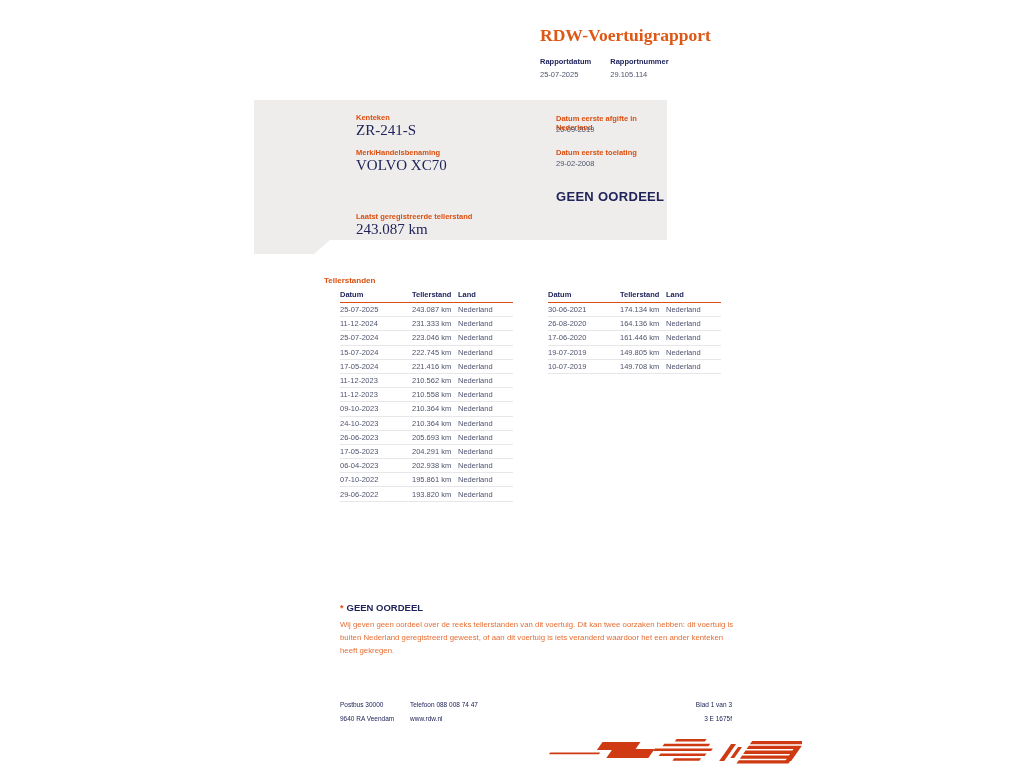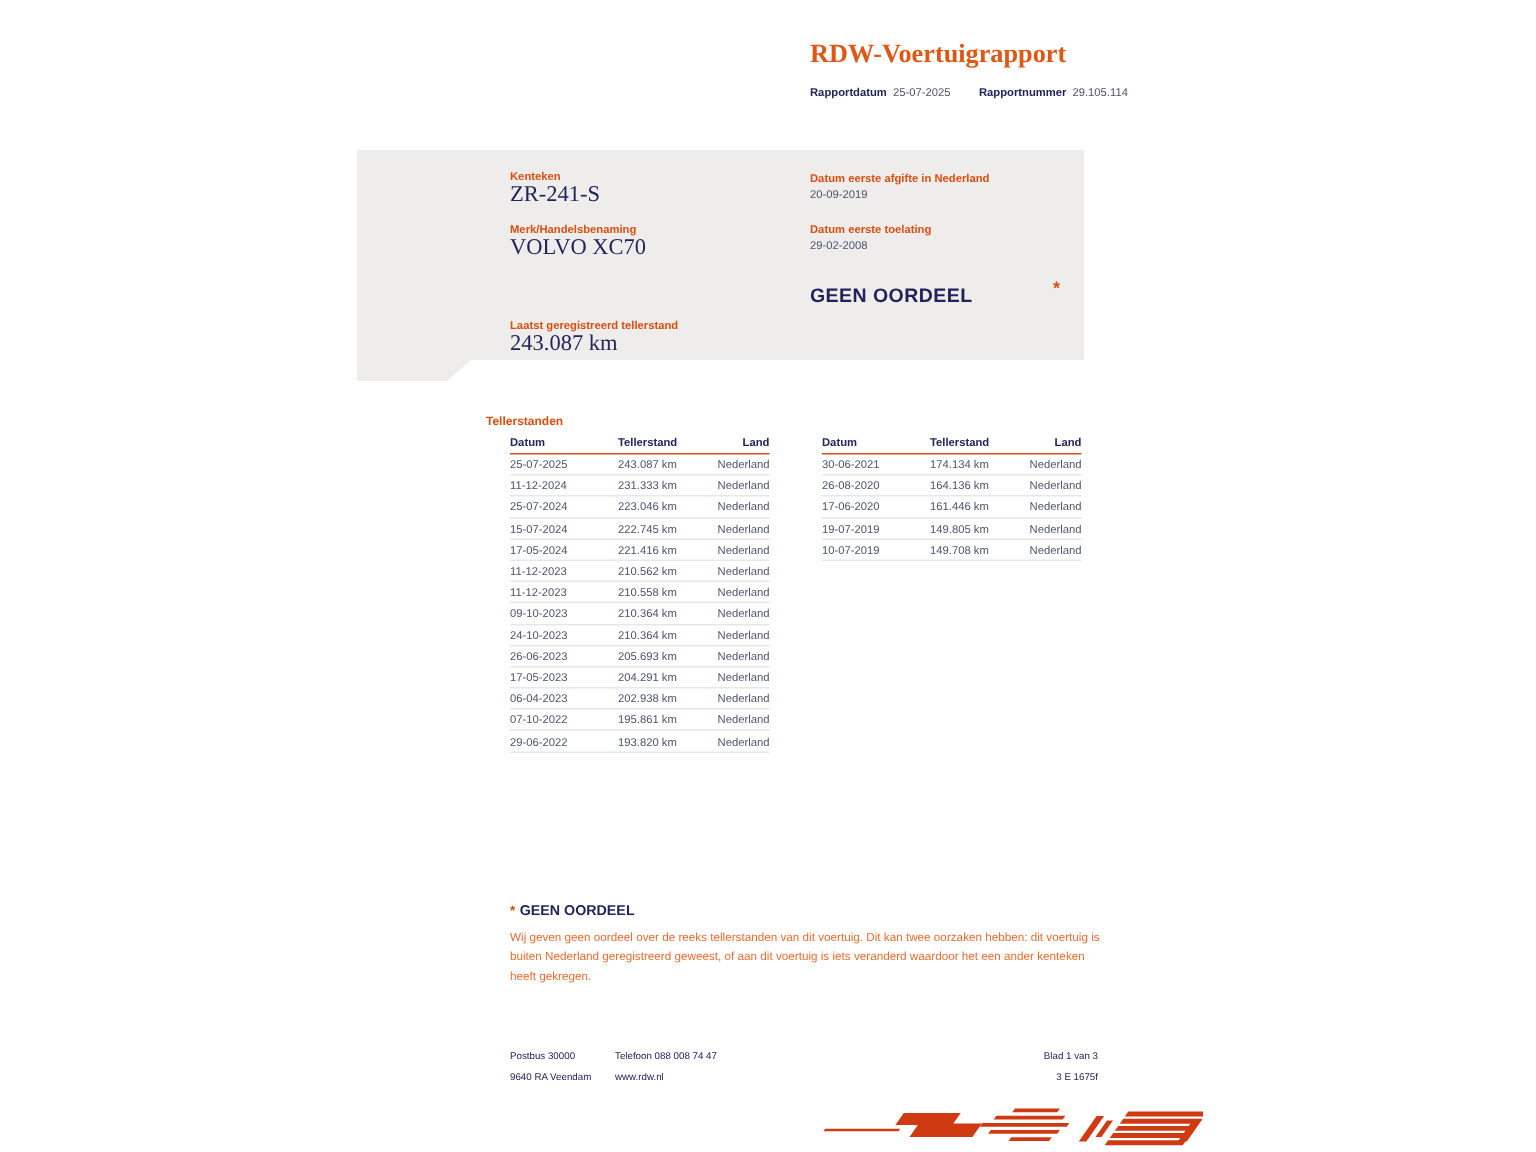--- a/index.html
+++ b/index.html
@@ -17,26 +17,26 @@
         font-family:"Liberation Sans",sans-serif;color:var(--navy)}
 
   
   .logo{position:absolute;left:253px;top:22px;display:flex;align-items:flex-start}
   .wing{width:80px;height:48px;display:block}
   .wordmark{font-family:"Liberation Serif",serif;font-size:26px;font-weight:700;
             color:var(--navy);letter-spacing:1.5px;margin-left:8px;line-height:1;margin-top:2px}
   .report-title{position:absolute;left:540px;top:25px;
             font-family:"Liberation Serif",serif;font-weight:700;font-size:17.5px;color:#DE5715}
   .meta{position:absolute;left:540px;top:57px;display:flex;gap:19px}
-  .meta-col{display:flex;flex-direction:row;gap:4px}
+  .meta-col{display:flex;flex-direction:column;gap:4px}
   .meta-label{font-size:7.5px;font-weight:700;color:var(--navy)}
   .meta-value{font-size:7.5px;color:var(--table-text)}
 
   
-  .vbox{position:absolute;left:238px;top:100px;width:485px;height:154px;background:var(--box-bg);
+  .vbox{position:absolute;left:254px;top:100px;width:413px;height:154px;background:var(--box-bg);
         clip-path:polygon(0 0,100% 0,100% 140px,76px 140px,60px 154px,0 154px)}
   .vbox .lbl{position:absolute;font-size:7.5px;font-weight:700;color:var(--orange)}
   .vbox .val-serif{position:absolute;font-family:"Liberation Serif",serif;font-size:15px;color:var(--navy)}
   .vbox .val-sans{position:absolute;font-size:7.5px;color:var(--table-text)}
   .lbl-kenteken{left:102px;top:13px}
   .val-kenteken{left:102px;top:22px}
   .lbl-merk{left:102px;top:48px}
   .val-merk{left:102px;top:57px}
   .lbl-odo{left:102px;top:112px}
   .val-odo{left:102px;top:121px}
@@ -53,21 +53,21 @@
   .ttable{position:absolute;top:289px;width:173px}
   .t-left{left:340px}
   .t-right{left:548px}
   .thead{display:flex;height:14px;align-items:flex-end;padding-bottom:3px;
          border-bottom:1.5px solid var(--orange)}
   .trow{display:flex;height:14.2px;align-items:center;border-bottom:1px solid var(--line-gray)}
   .tcell{font-size:7.5px;color:var(--table-text);white-space:nowrap}
   .thead .tcell{font-weight:700;color:var(--navy)}
   .c0{flex:0 0 72px;text-align:left}
   .c1{flex:0 0 46px;text-align:left}
-  .c2{flex:1 1 auto;text-align:right}
+  .c2{flex:1 1 auto;}
 
   
   .footnote{position:absolute;left:340px;top:602px;width:394px}
   .fn-head{font-size:9.5px;font-weight:700;color:var(--navy)}
   .fn-ast{color:var(--orange);font-size:9px;margin-right:3px}
   .fn-body{margin-top:5px;font-size:7.8px;line-height:13px;color:var(--orange-light)}
 
   
   .footer{position:absolute;left:340px;top:701px;width:392px;display:flex;
           font-size:6.5px;color:var(--navy)}
@@ -94,21 +94,21 @@
       <span class="meta-label">Rapportnummer</span>
       <span class="meta-value">29.105.114</span>
     </div>
   </div>
 
   <div class="vbox">
     <span class="lbl lbl-kenteken">Kenteken</span>
     <span class="val-serif val-kenteken">ZR-241-S</span>
     <span class="lbl lbl-merk">Merk/Handelsbenaming</span>
     <span class="val-serif val-merk">VOLVO XC70</span>
-    <span class="lbl lbl-odo">Laatst geregistreerd tellerstand</span>
+    <span class="lbl lbl-odo">Laatst geregistreerde tellerstand</span>
     <span class="val-serif val-odo">243.087 km</span>
 
     <span class="lbl lbl-afgifte">Datum eerste afgifte in Nederland</span>
     <span class="val-sans val-afgifte">20-09-2019</span>
     <span class="lbl lbl-toelating">Datum eerste toelating</span>
     <span class="val-sans val-toelating">29-02-2008</span>
 
     <span class="verdict">GEEN OORDEEL</span>
     <span class="verdict-ast">*</span>
   </div>

